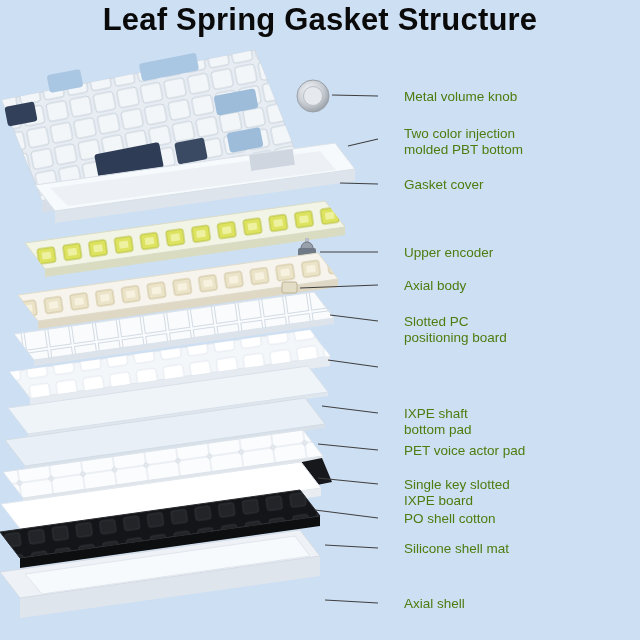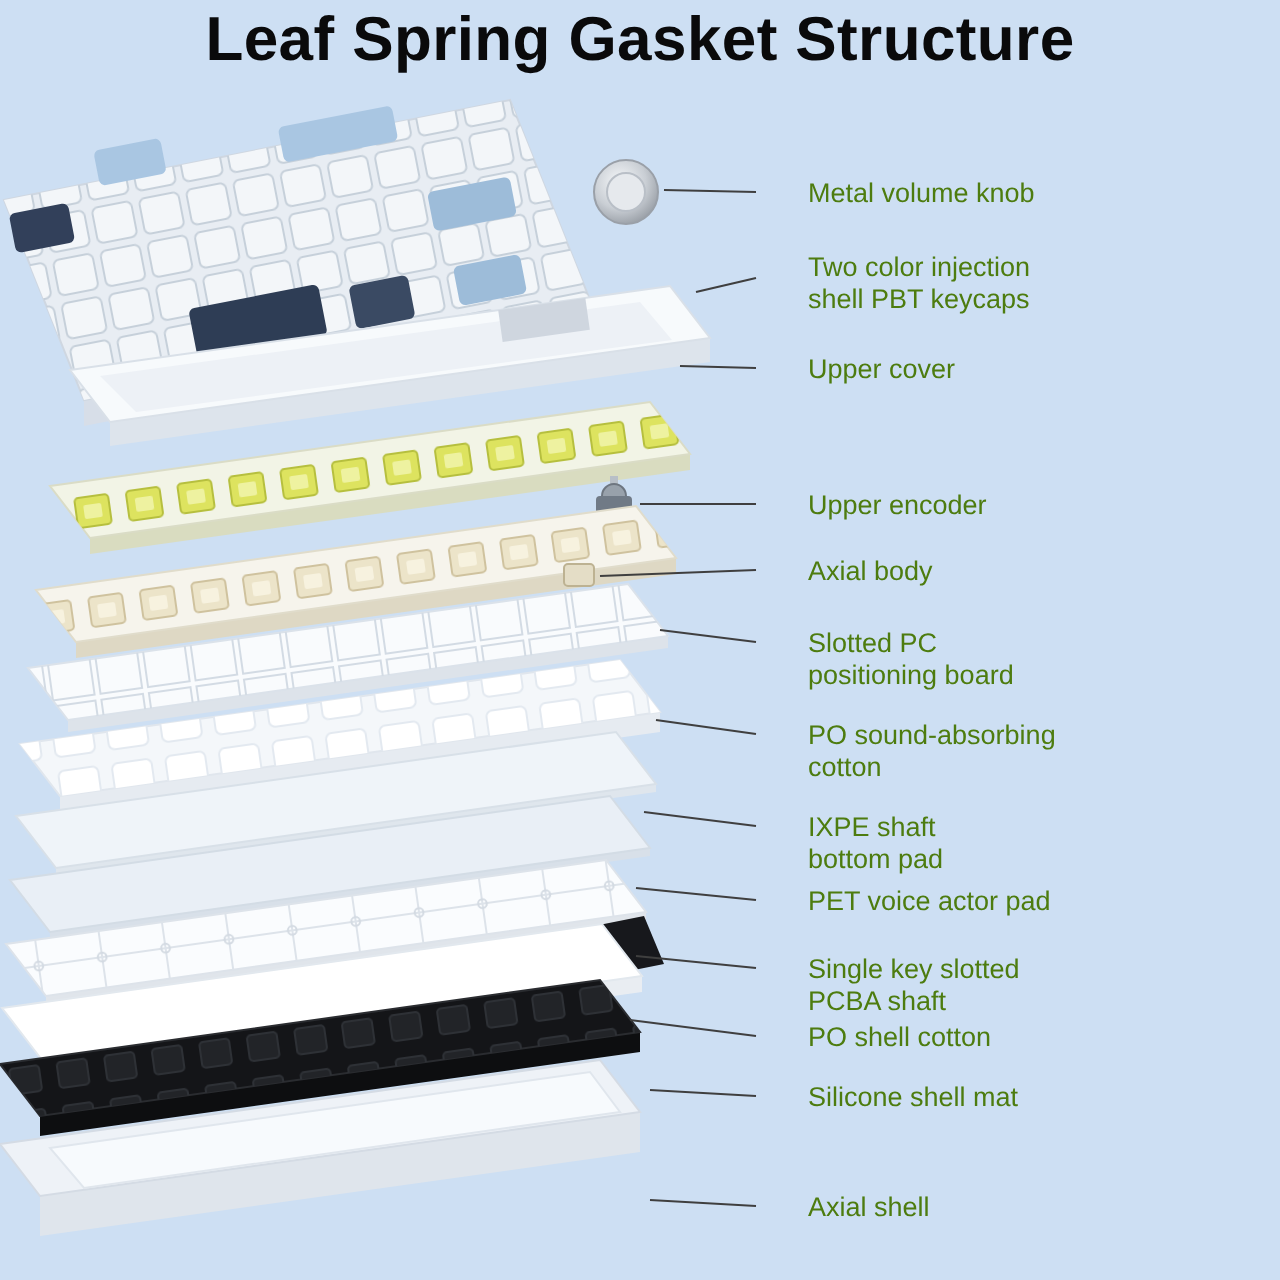--- a/index.html
+++ b/index.html
@@ -156,30 +156,28 @@
       <line x1="318" y1="444" x2="378" y2="450"></line>
       <line x1="318" y1="478" x2="378" y2="484"></line>
       <line x1="315" y1="510" x2="378" y2="518"></line>
       <line x1="325" y1="545" x2="378" y2="548"></line>
       <line x1="325" y1="600" x2="378" y2="603"></line>
     </g>
   </svg>
 
   <div class="label" style="top:89px">Metal volume knob</div>
   <div class="label" style="top:126px">Two color injection
-shell PBT keycaps</div>
-  <div class="label" style="top:177px">Upper cover</div>
+molded PBT bottom</div>
+  <div class="label" style="top:177px">Gasket cover</div>
   <div class="label" style="top:245px">Upper encoder</div>
   <div class="label" style="top:278px">Axial body</div>
   <div class="label" style="top:314px">Slotted PC
 positioning board</div>
-  <div class="label" style="top:360px">PO sound-absorbing
-cotton</div>
   <div class="label" style="top:443px">PET voice actor pad</div>
   <div class="label" style="top:406px">IXPE shaft
 bottom pad</div>
   <div class="label" style="top:477px">Single key slotted
-PCBA shaft</div>
+IXPE board</div>
   <div class="label" style="top:511px">PO shell cotton</div>
   <div class="label" style="top:541px">Silicone shell mat</div>
   <div class="label" style="top:596px">Axial shell</div>
 
 </div>
 
 </body></html>

